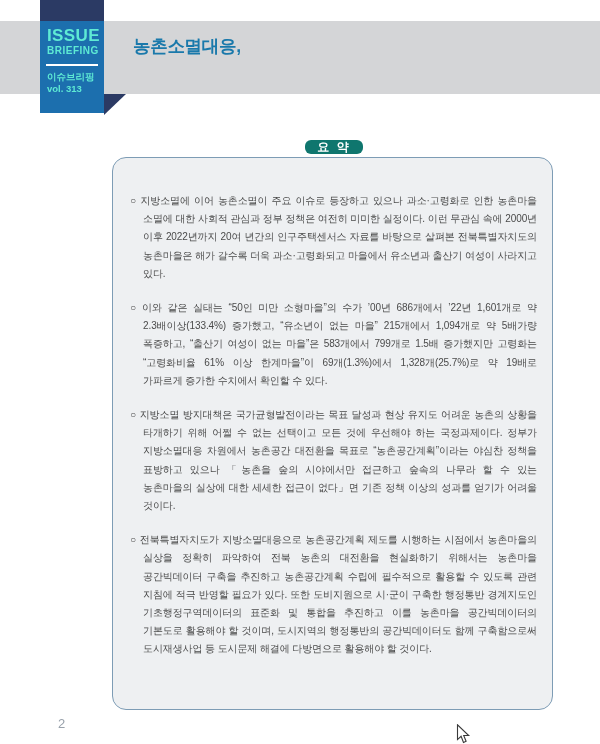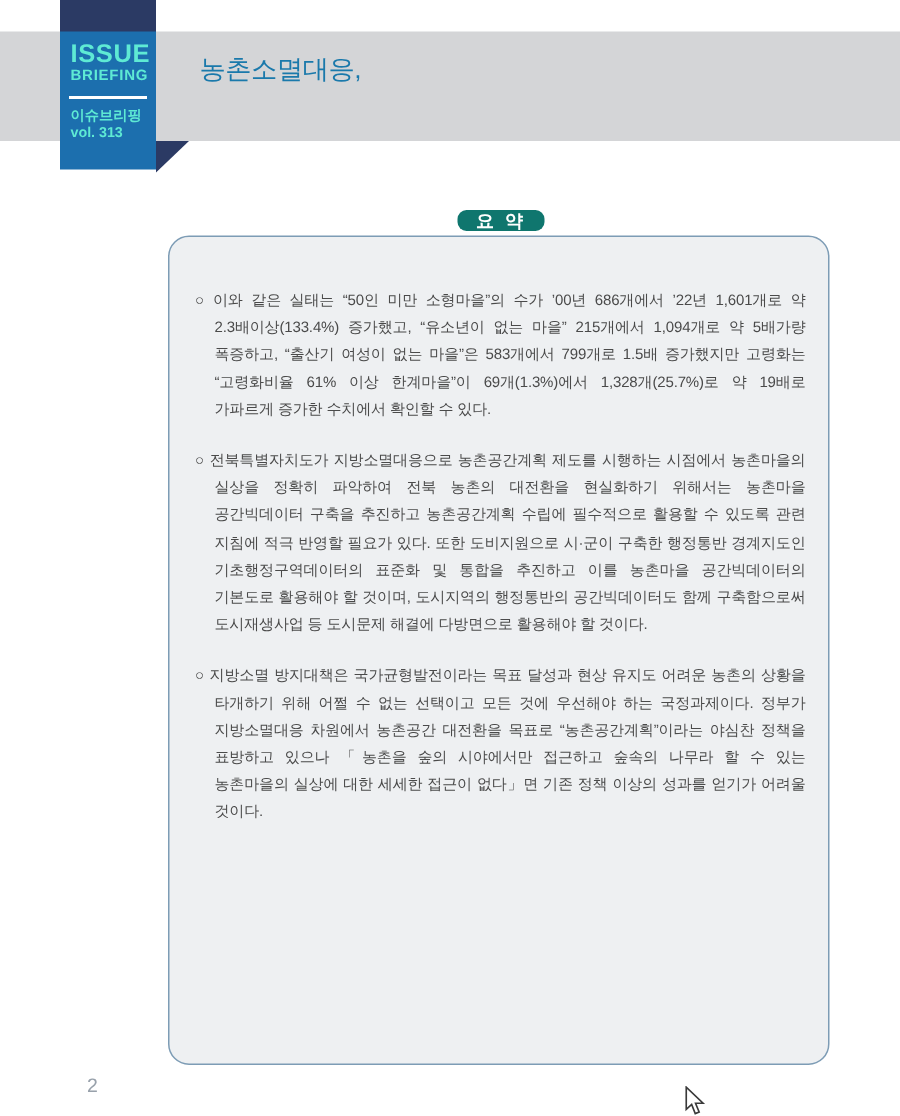--- a/index.html
+++ b/index.html
@@ -29,21 +29,21 @@
   .ribbon-sub1    { position:absolute; left:7px; top:71px; font-size:9.5px; font-weight:700; }
   .ribbon-sub2    { position:absolute; left:7px; top:83px; font-size:9.5px; font-weight:600;text-align:right; }
   
   .ribbon-fold {
     position:absolute; left:104px; top:94px; width:0; height:0;
     border-top:21px solid #2b3a64; border-right:22px solid transparent;
   }
   
   .doc-title {
     position:absolute; left:133px; top:32px;
-    color:#1a79ab; font-weight:400; font-size:17.5px; line-height:29px;
+    color:#1a79ab; font-weight:700; font-size:17.5px; line-height:29px;
     letter-spacing:-0.3px; white-space:nowrap;
   }
   
   .summary-box {
     position:absolute; left:112px; top:157px; width:441px; height:553px;
     background:#eef0f2; border:1.5px solid #7d9cb5; border-radius:14px;
   }
   .summary-tab {
     position:absolute; left:305px; top:140px; width:58px; height:14px;
     background:#0f766e; border-radius:6px; z-index:2;
@@ -88,23 +88,24 @@
   <div class="doc-title">
     <div>농촌소멸대응,</div>
   </div>
 
   <div class="summary-tab">
     <span>요 약</span>
   </div>
 
   <div class="summary-box">
     <div class="summary-body">
+      <p><span class="blt">○</span><span>지방소멸에 이어 농촌소멸이 주요 이슈로 등장하고 있으나 과소·고령화로 인한 농촌마을 소멸에 대한 사회적 관심과 정부 정책은 여전히 미미한 실정이다. 이런 무관심 속에 2000년 이후 2022년까지 20여 년간의 인구주택센서스 자료를 바탕으로 살펴본 전북특별자치도의 농촌마을은 해가 갈수록 더욱 과소·고령화되고 마을에서 유소년과 출산기 여성이 사라지고 있다.</span></p>
       <p><span class="blt">○</span><span>이와 같은 실태는 “50인 미만 소형마을”의 수가 ’00년 686개에서 ’22년 1,601개로 약 2.3배이상(133.4%) 증가했고, “유소년이 없는 마을” 215개에서 1,094개로 약 5배가량 폭증하고, “출산기 여성이 없는 마을”은 583개에서 799개로 1.5배 증가했지만 고령화는 “고령화비율 61% 이상 한계마을”이 69개(1.3%)에서 1,328개(25.7%)로 약 19배로 가파르게 증가한 수치에서 확인할 수 있다.</span></p>
+      <p><span class="blt">○</span><span>지방소멸 방지대책은 국가균형발전이라는 목표 달성과 현상 유지도 어려운 농촌의 상황을 타개하기 위해 어쩔 수 없는 선택이고 모든 것에 우선해야 하는 국정과제이다. 정부가 지방소멸대응 차원에서 농촌공간 대전환을 목표로 “농촌공간계획”이라는 야심찬 정책을 표방하고 있으나 「농촌을 숲의 시야에서만 접근하고 숲속의 나무라 할 수 있는 농촌마을의 실상에 대한 세세한 접근이 없다」면 기존 정책 이상의 성과를 얻기가 어려울 것이다.</span></p>
       <p><span class="blt">○</span><span>전북특별자치도가 지방소멸대응으로 농촌공간계획 제도를 시행하는 시점에서 농촌마을의 실상을 정확히 파악하여 전북 농촌의 대전환을 현실화하기 위해서는 농촌마을 공간빅데이터 구축을 추진하고 농촌공간계획 수립에 필수적으로 활용할 수 있도록 관련 지침에 적극 반영할 필요가 있다. 또한 도비지원으로 시·군이 구축한 행정통반 경계지도인 기초행정구역데이터의 표준화 및 통합을 추진하고 이를 농촌마을 공간빅데이터의 기본도로 활용해야 할 것이며, 도시지역의 행정통반의 공간빅데이터도 함께 구축함으로써 도시재생사업 등 도시문제 해결에 다방면으로 활용해야 할 것이다.</span></p>
-      <p><span class="blt">○</span><span>지방소멸 방지대책은 국가균형발전이라는 목표 달성과 현상 유지도 어려운 농촌의 상황을 타개하기 위해 어쩔 수 없는 선택이고 모든 것에 우선해야 하는 국정과제이다. 정부가 지방소멸대응 차원에서 농촌공간 대전환을 목표로 “농촌공간계획”이라는 야심찬 정책을 표방하고 있으나 「농촌을 숲의 시야에서만 접근하고 숲속의 나무라 할 수 있는 농촌마을의 실상에 대한 세세한 접근이 없다」면 기존 정책 이상의 성과를 얻기가 어려울 것이다.</span></p>
     </div>
   </div>
 
   <div class="page-num">2</div>
 
   <svg class="cursor" viewBox="0 0 16 20">
     <path d="M1.5 0.8 L1.5 15.6 L5.1 12.3 L7.5 18.4 L10.1 17.3 L7.7 11.5 L12.7 11.5 Z" fill="#ffffff" stroke="#3a3a3a" stroke-width="1.1" stroke-linejoin="miter"></path>
   </svg>
 
 </div>

